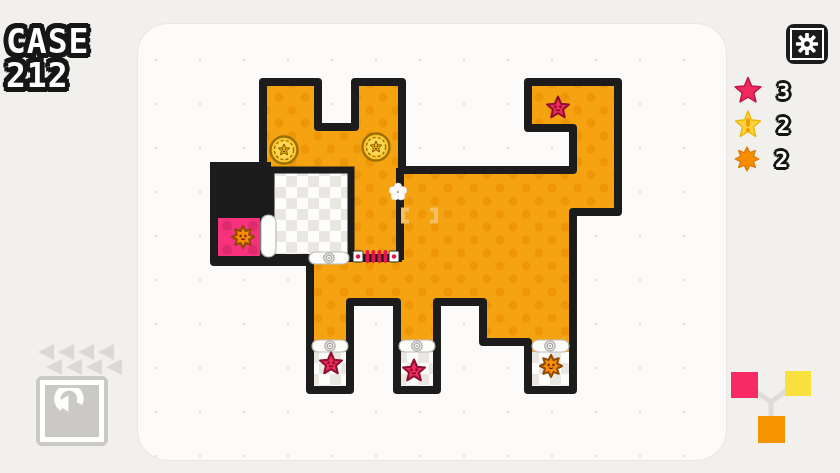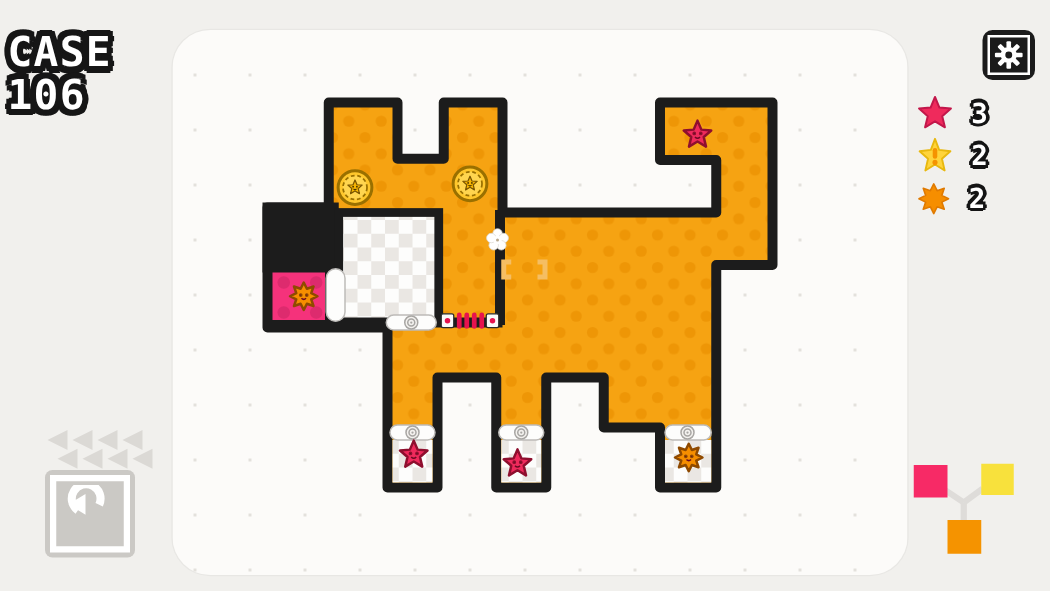--- a/index.html
+++ b/index.html
@@ -65,21 +65,21 @@
   
   .mix{position:absolute;left:728px;top:366px;}
 </style>
 </head>
 <body>
 
 <div class="panel"></div>
 
 <div class="title">
   <div class="ln">CASE</div>
-  <div class="ln ln2">106</div>
+  <div class="ln ln2">212</div>
 </div>
 
 <div class="gear-btn">
   <div class="gear-inner">
     <svg width="24" height="24" viewBox="-13 -13 26 26">
       <g fill="#FFFFFF">
         <rect x="-2" y="-12" width="4" height="6" rx="1"></rect>
         <rect x="-2" y="-12" width="4" height="6" rx="1" transform="rotate(45)"></rect>
         <rect x="-2" y="-12" width="4" height="6" rx="1" transform="rotate(90)"></rect>
         <rect x="-2" y="-12" width="4" height="6" rx="1" transform="rotate(135)"></rect>

